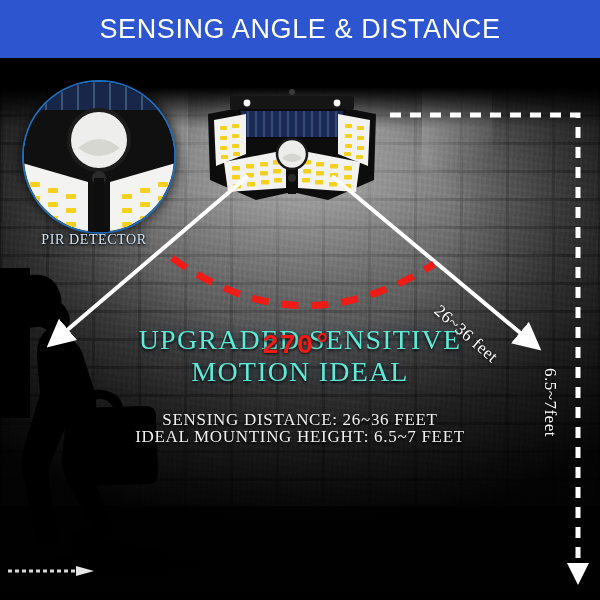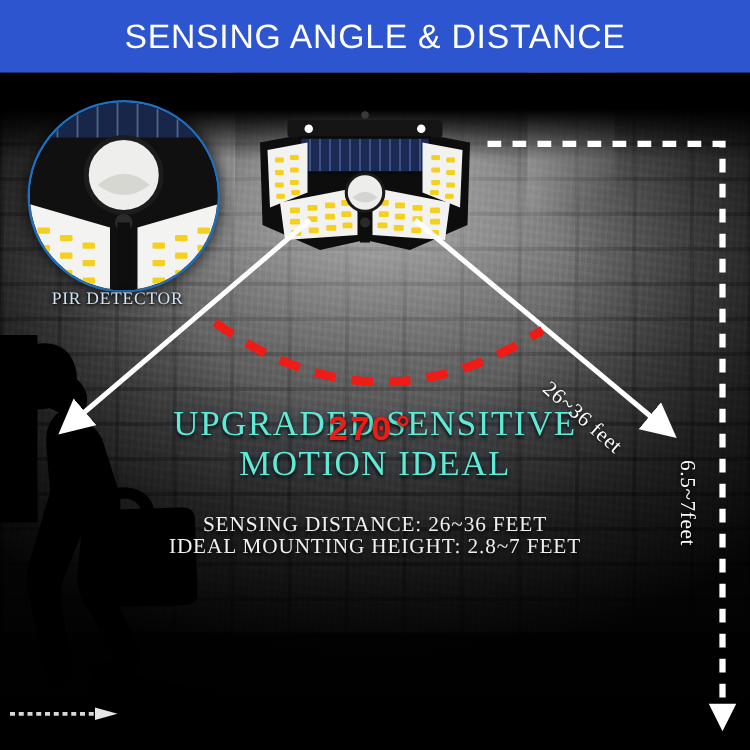--- a/index.html
+++ b/index.html
@@ -405,16 +405,16 @@
 
     <div class="diag-label">26~36 feet</div>
     <div class="vert-label">6.5~7feet</div>
 
     <div class="headline">
       <div>UPGRADED SENSITIVE</div>
       <div>MOTION IDEAL</div>
     </div>
 
     <div class="subline a">SENSING DISTANCE: 26~36 FEET</div>
-    <div class="subline b">IDEAL MOUNTING HEIGHT: 2.8~7 FEET</div>
+    <div class="subline b">IDEAL MOUNTING HEIGHT: 6.5~7 FEET</div>
 
   </div>
 </div>
 
 </body></html>

